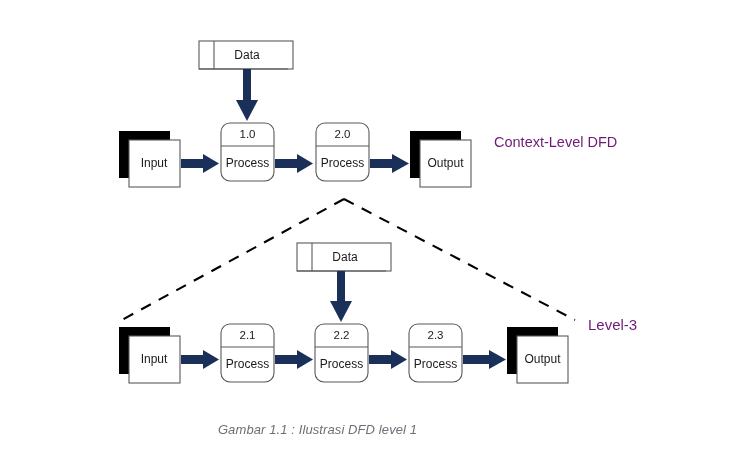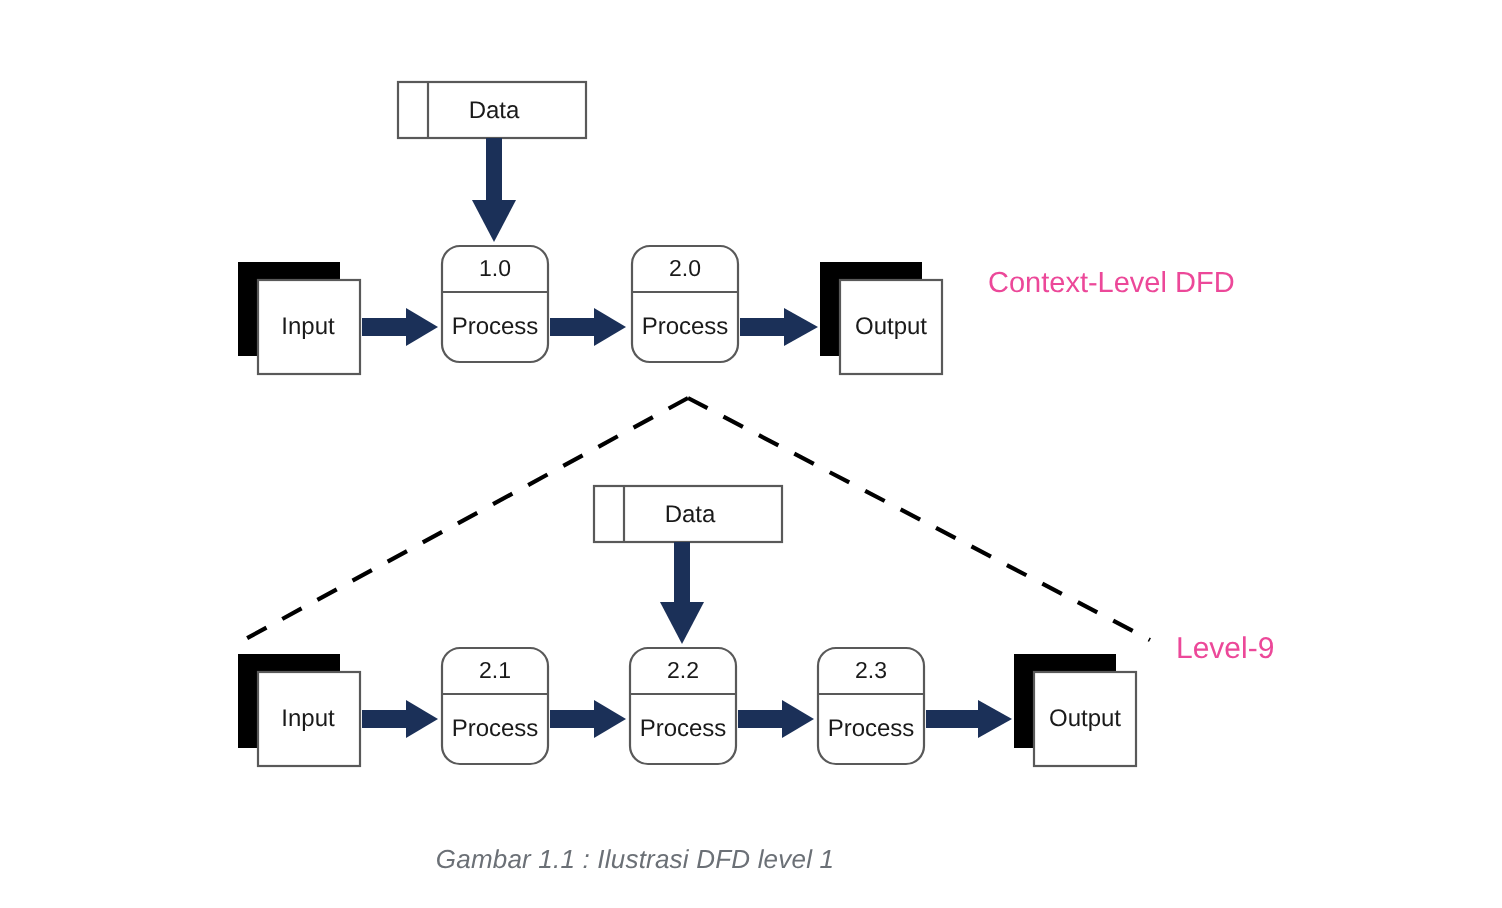--- a/index.html
+++ b/index.html
@@ -36,21 +36,21 @@
     font-family: "Liberation Sans", sans-serif;
     font-size: 11.5px;
     fill: #1a1a1a;
     text-anchor: middle;
     dominant-baseline: middle;
   }
   .side-label {
     position: absolute;
     font-family: "Liberation Sans", sans-serif;
     font-size: 14.5px;
-    color: #ec4899;
+    color: #701a75;
     white-space: nowrap;
     line-height: 1.9;
   }
   #label-context {
     left: 494px;
     top: 129px;
   }
   #label-level1 {
     left: 588px;
     top: 311px;
@@ -198,18 +198,18 @@
       <rect x="507" y="327" width="51" height="47" fill="#000000"></rect>
       <rect x="517" y="336" width="51" height="47" fill="#ffffff" stroke="#595959" stroke-width="1.1"></rect>
       <text class="svg-label" x="542.5" y="360">Output</text>
     </g>
 
   </svg>
 
   <div class="side-label" id="label-context">Context-Level DFD</div>
 
   <div class="side-label" id="label-level1">
-    <div>Level-9</div>
+    <div>Level-3</div>
   </div>
 
   <div id="caption">Gambar 1.1 : Ilustrasi DFD level 1</div>
 
 </div>
 
 </body></html>

